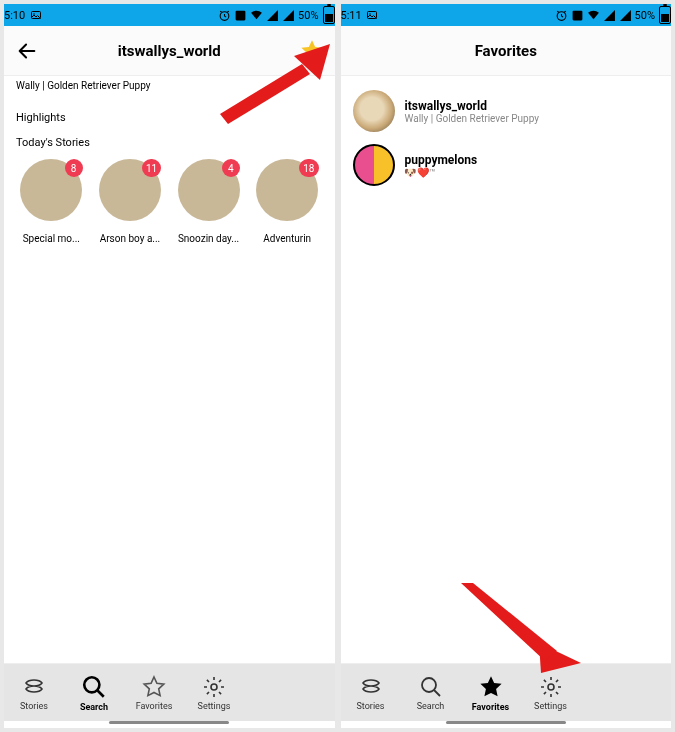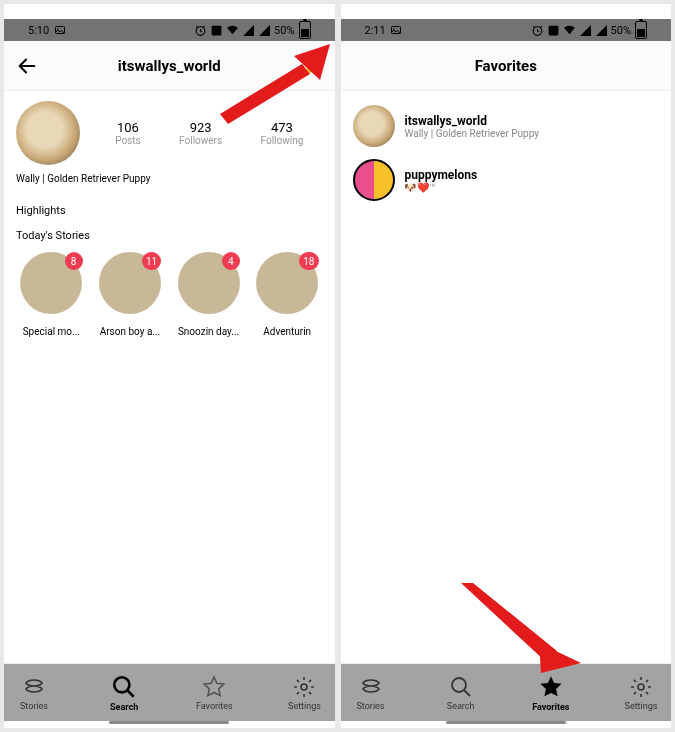--- a/index.html
+++ b/index.html
@@ -16,28 +16,27 @@
     flex: 1;
     background: #ffffff;
     display: flex;
     flex-direction: column;
     position: relative;
     overflow: hidden;
   }
   
   .status-bar {
     height: 22px;
-    background: #737373;
+    background: #0ea5e9;
     display: flex;
     align-items: center;
     justify-content: space-between;
-    padding: 0 24px;
+    padding: 0 0;
     font-size: 11px;
     color: #000;
-    margin-top: 15px;
   }
   .status-left { display: flex; align-items: center; gap: 4px; }
   .status-right { display: flex; align-items: center; gap: 3px; }
   .sicon { width: 13px; height: 13px; display: inline-flex; align-items: center; justify-content: center; }
   .battery {
     width: 12px; height: 18px;
     border: 1.2px solid #000;
     border-radius: 2px;
     position: relative;
     display: inline-block;
@@ -147,24 +146,24 @@
   .fav-item { display:flex; align-items:center; gap:10px; padding: 6px 0; }
   .fav-avatar {
     width: 42px; height: 42px; border-radius:50%;
   }
   .fav-text .t1 { font-size: 12px; font-weight: 700; }
   .fav-text .t2 { font-size: 10px; color:#888; }
   
   .bottomnav {
     margin-top: auto;
     height: 58px;
-    background:#a3a3a3;
+    background:#e5e5e5;
     border-top: 1px solid #eee;
     display:flex;
-    justify-content: space-between;
+    justify-content: flex-start;
     align-items: center;
   }
   .nav-item {
     text-align:center;
     font-size: 9px;
     color:#333;
     width: 60px;
   }
   .nav-item.active { font-weight:700; color:#000; }
   .nav-item svg { display:block; margin: 0 auto 2px; }
@@ -244,37 +243,20 @@
         </svg>
     </div>
     <div class="appbar-title">itswallys_world</div>
     <div class="star-btn">
       <svg width="26" height="26" viewBox="0 0 24 24">
           <path d="M12 2l2.9 6.3 6.9.8-5.1 4.7 1.4 6.8L12 17.5 5.9 20.6l1.4-6.8L2.2 9.1l6.9-.8L12 2z" fill="#f7c325"></path>
         </svg>
     </div>
   </div>
 
-  <div class="profile">
-    <div class="avatar-lg"></div>
-    <div class="stats">
-      <div class="stat">
-        <div class="num">106</div>
-        <div class="lbl">Posts</div>
-      </div>
-      <div class="stat">
-        <div class="num">923</div>
-        <div class="lbl">Followers</div>
-      </div>
-      <div class="stat">
-        <div class="num">473</div>
-        <div class="lbl">Following</div>
-      </div>
-    </div>
-  </div>
 
   <div class="bio">
     <div class="name">Wally | Golden Retriever Puppy</div>
   </div>
 
   <div class="section-title">Highlights</div>
   <div class="section-title">Today's Stories</div>
 
   <div class="highlights">
     <div class="hl">
@@ -331,21 +313,21 @@
 
   <svg class="arrow" style="top:40px; right:5px;" width="110" height="80" viewBox="0 0 110 80">
     <polygon points="74,12 110,0 100,36" fill="#e31b1b"></polygon>
     <polygon points="0,70 82,20 90,30 8,80" fill="#e31b1b"></polygon>
   </svg>
 </div>
 
 <div class="phone">
   <div class="status-bar">
     <div class="status-left">
-      <span>2:11</span>
+      <span>5:11</span>
       <span class="sicon">
         <svg width="12" height="12" viewBox="0 0 24 24">
             <rect x="3" y="5" width="18" height="14" rx="2" fill="none" stroke="#000" stroke-width="2"></rect>
             <circle cx="8" cy="10" r="1.5" fill="#000"></circle>
             <path d="M3 17l5-5 4 4 3-3 6 6" fill="none" stroke="#000" stroke-width="2"></path>
           </svg>
       </span>
     </div>
     <div class="status-right">
       <span class="sicon">

